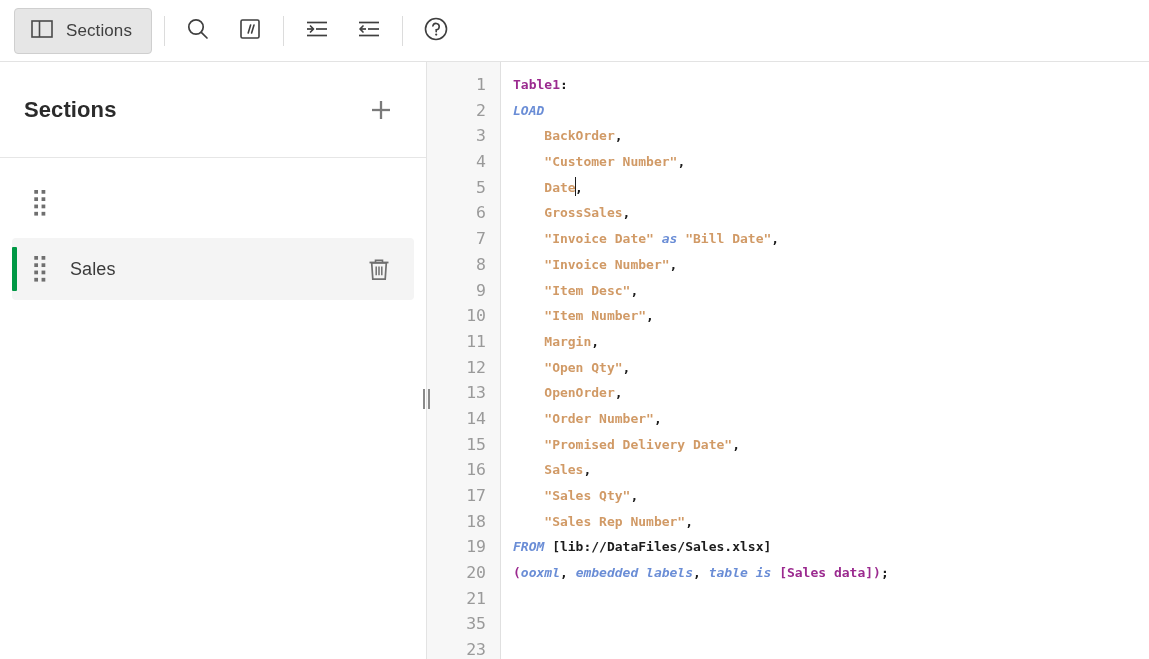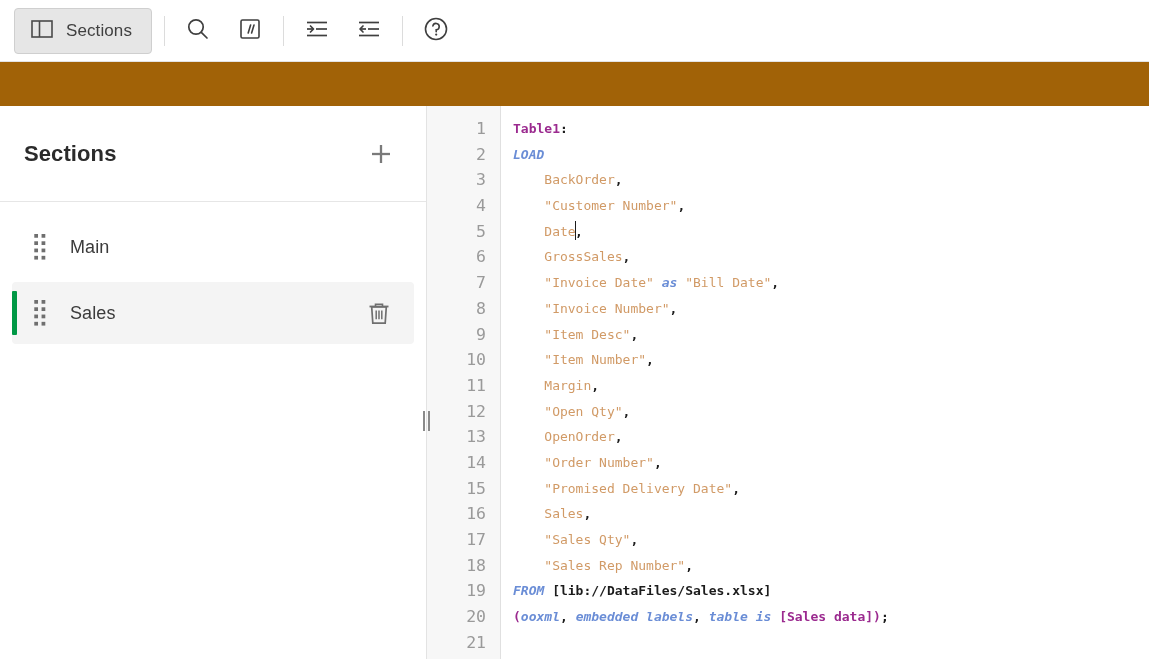--- a/index.html
+++ b/index.html
@@ -2,21 +2,21 @@
 <html><head>
 <meta charset="utf-8">
 <style>
   * { box-sizing: border-box; margin: 0; padding: 0; }
   html, body {
     width: 1149px; height: 659px;
     background: #ffffff;
     font-family: "Liberation Sans", sans-serif;
     overflow: hidden;
   }
-  .app { width: 1149px; height: 659px; display: flex; flex-direction: column; background:#a16207;gap:44px; }
+  .app { width: 1149px; height: 659px; display: flex; flex-direction: column; background:#a16207; }
 
   
   .toolbar {
     height: 62px; min-height: 62px;
     display: flex; align-items: center;
     padding: 0 14px;
     border-bottom: 1px solid #e3e3e3;
     background: #ffffff;
     gap: 0px;
   }
@@ -119,21 +119,21 @@
     color: #9a9a9a;
   }
   .code {
     flex: 1; padding: 10px 0 0 12px; overflow: hidden;
     font-family: "DejaVu Sans Mono", monospace;
     font-size: 13px;
   }
   .code .line { height: 25.7px; line-height: 25.7px; white-space: pre; }
   .tok-table   { color: #9b2a8f; font-weight: 700; }
   .tok-kw      { color: #6a8dd6; font-weight: 700; font-style: italic; }
-  .tok-field   { color: #d19a66; font-weight: 400; }
+  .tok-field   { color: #d19a66; font-weight: 700; }
   .tok-punct   { color: #1c1c1c; font-weight: 700; }
   .tok-plain   { color: #1c1c1c; font-weight: 700; }
   .tok-bracket { color: #9b2a8f; font-weight: 700; }
   .caret {
     display: inline-block; width: 0; border-left: 1.6px solid #1c1c1c;
     height: 19px; vertical-align: -4px; margin: 0 -0.8px;
   }
 </style>
 </head>
 <body>
@@ -236,21 +236,20 @@
                 <rect x="0" y="0" width="3.6" height="3.6" fill="#6f6f6f"></rect>
                 <rect x="7" y="0" width="3.6" height="3.6" fill="#6f6f6f"></rect>
                 <rect x="0" y="7" width="3.6" height="3.6" fill="#6f6f6f"></rect>
                 <rect x="7" y="7" width="3.6" height="3.6" fill="#6f6f6f"></rect>
                 <rect x="0" y="14" width="3.6" height="3.6" fill="#6f6f6f"></rect>
                 <rect x="7" y="14" width="3.6" height="3.6" fill="#6f6f6f"></rect>
                 <rect x="0" y="21" width="3.6" height="3.6" fill="#6f6f6f"></rect>
                 <rect x="7" y="21" width="3.6" height="3.6" fill="#6f6f6f"></rect>
               </svg>
             </span>
-            <span class="section-label">Main</span>
             <span class="trash-btn">
               <svg width="24" height="25" viewBox="0 0 24 25">
                 <line x1="2.5" y1="5.5" x2="21.5" y2="5.5" stroke="#6f6f6f" stroke-width="1.8"></line>
                 <path d="M8.5 5.3V3.2h7v2.1" fill="none" stroke="#6f6f6f" stroke-width="1.6"></path>
                 <path d="M4.7 5.8h14.6l-1.1 16.3H5.8z" fill="none" stroke="#6f6f6f" stroke-width="1.7"></path>
                 <line x1="9.2" y1="9.6" x2="9.2" y2="18.3" stroke="#6f6f6f" stroke-width="1.5"></line>
                 <line x1="12" y1="9.6" x2="12" y2="18.3" stroke="#6f6f6f" stroke-width="1.5"></line>
                 <line x1="14.8" y1="9.6" x2="14.8" y2="18.3" stroke="#6f6f6f" stroke-width="1.5"></line>
               </svg>
             </span>

